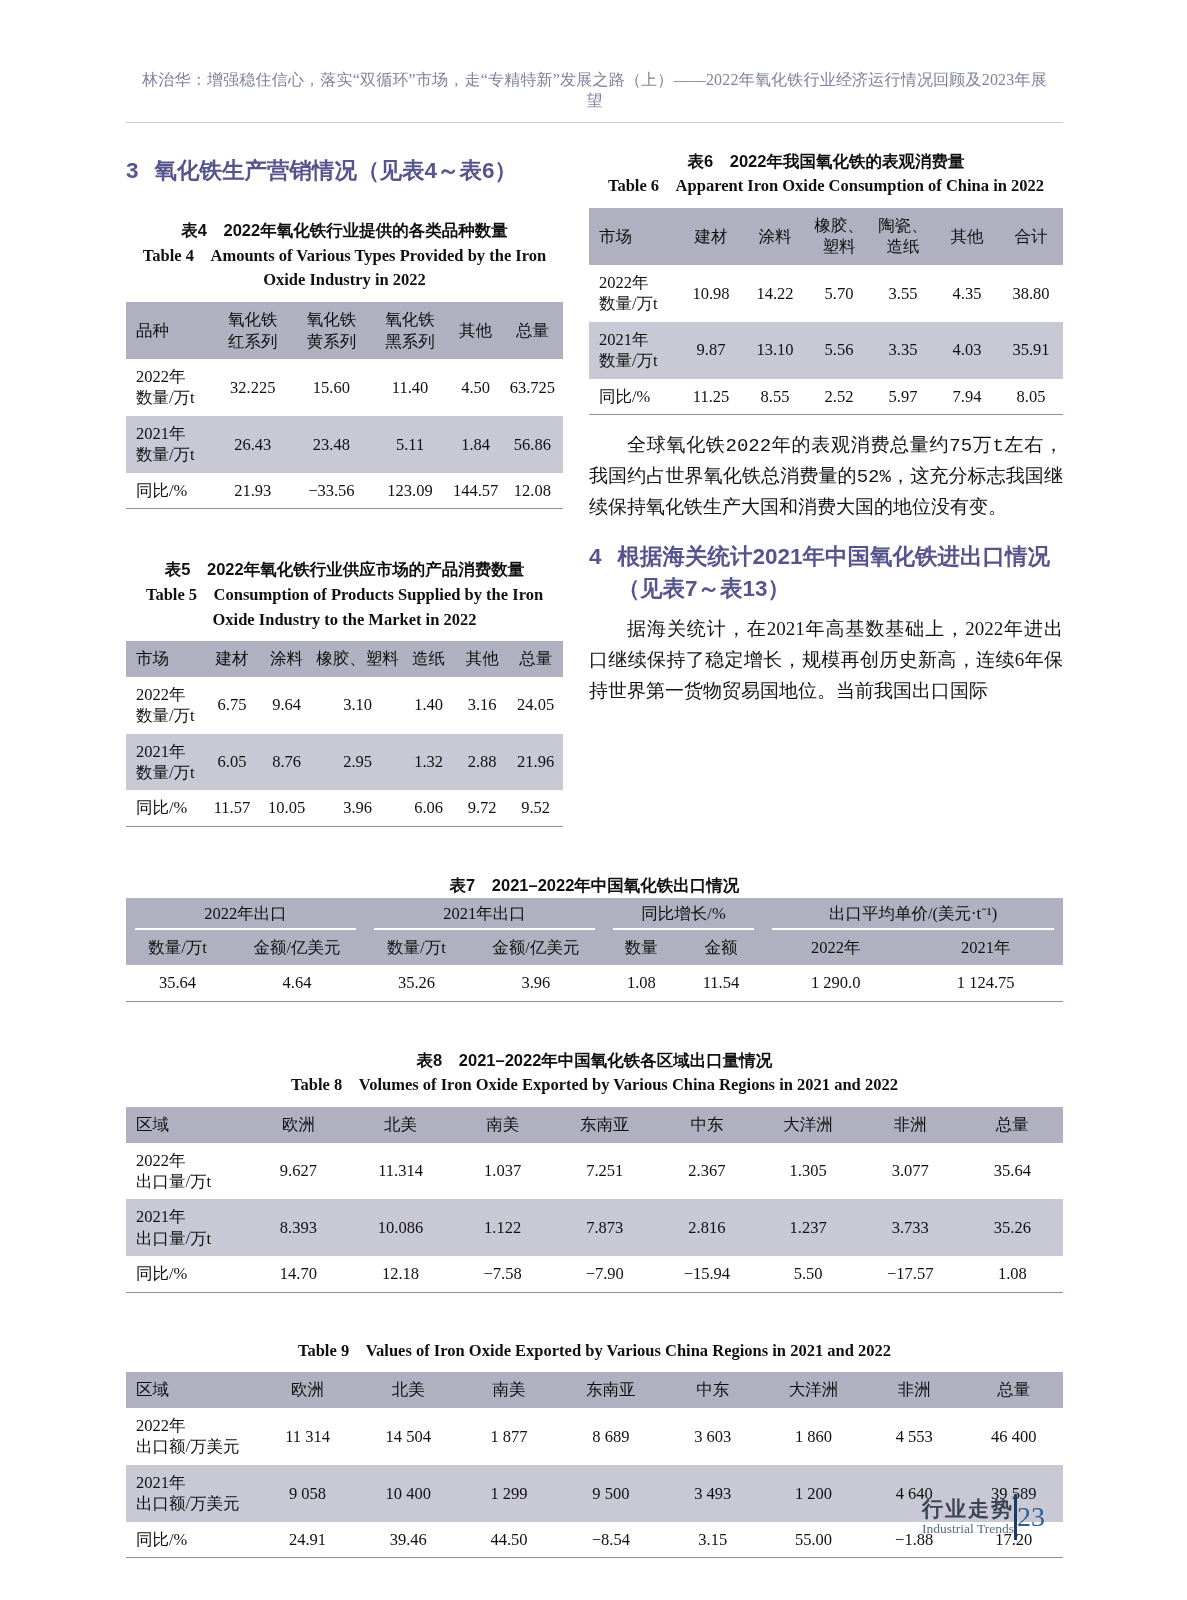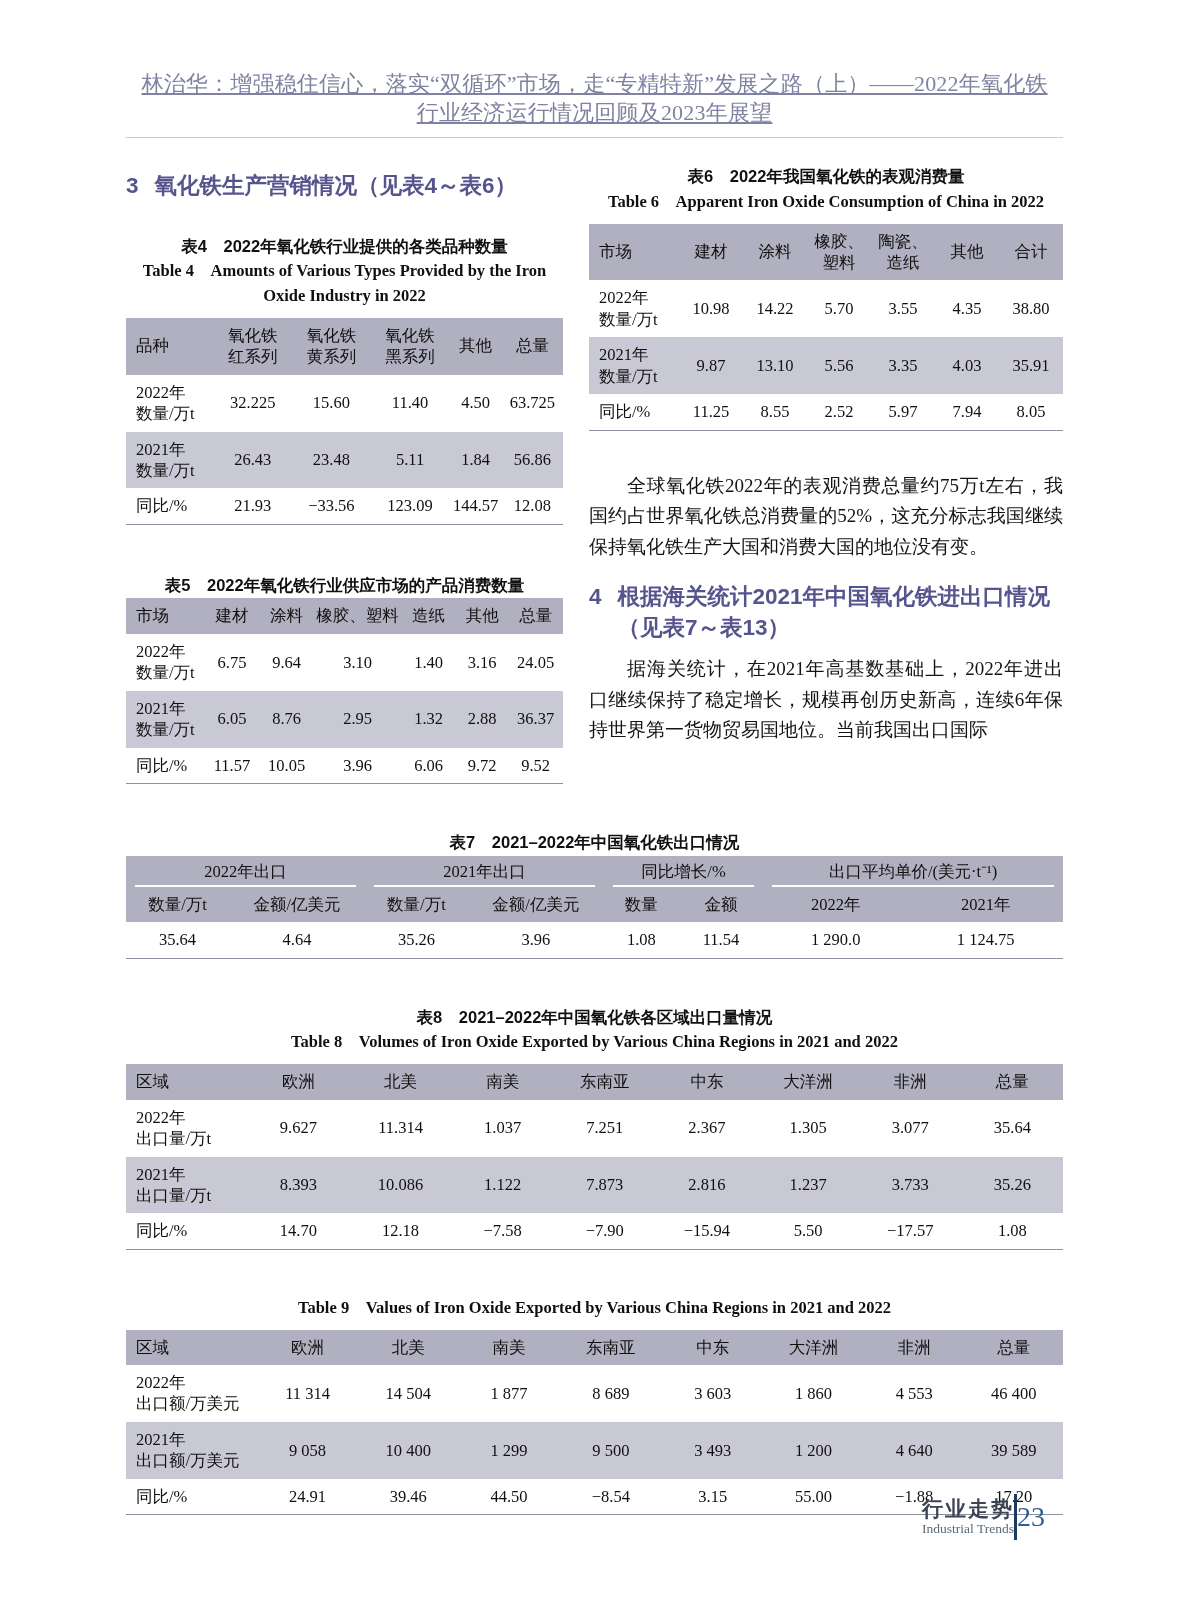--- a/index.html
+++ b/index.html
@@ -6,22 +6,22 @@
   html,body { background:#ffffff; }
   .page {
     position:relative; width:1187px; height:1600px; margin:0 auto;
     background:#fff; overflow:hidden;
     padding:70px 124px 0 126px;
     font-family:"Liberation Serif", serif; color:#1c1c1c;
   }
   
   .running-head-wrap { border-bottom:1.5px solid var(--rule,#c9cbd9); margin-bottom:26px; }
   .running-head-text {
-    font-size:22px; color:var(--runhead,#7f82a0); text-align:center;
-    padding:0 12px 10px 12px; line-height:1.3; letter-spacing:.2px;text-decoration:underline;
+    font-size:16px; color:var(--runhead,#7f82a0); text-align:center;
+    padding:0 12px 10px 12px; line-height:1.3; letter-spacing:.2px;
   }
   
   .columns { display:flex; gap:26px; align-items:flex-start; }
   .col-left { flex:0 0 437px; width:437px; }
   .col-right { flex:1 1 auto; min-width:0; }
 
   .sec-head {
     display:flex; gap:16px; align-items:flex-start;
     font-family:"Liberation Sans", sans-serif; font-weight:bold;
     color:var(--purple,#56548c); font-size:22.5px; line-height:1.4;
@@ -54,21 +54,21 @@
     font-size:16.5px; text-align:center; padding:7px 2px;
     white-space:pre-line; line-height:1.3; color:#101010;
   }
   tbody tr.shade td { background:var(--alt,#c9c8d5); }
   .rowlabel { text-align:left !important; padding-left:10px !important; }
 
   .body-text {
     font-size:19px; line-height:1.62; text-align:justify; text-indent:2em;
     color:#141414; margin:0;
   }
-  .p-first { margin-top:40px; margin-bottom:14px; }
+  .p-first { margin-top:16px; margin-bottom:14px;font-family:Liberation Mono, monospace; }
 
   .wide { margin-top:46px; }
   .wide .table-block { width:100%; }
   .wide-gap { margin-top:46px; }
 
   .page-footer {
     position:absolute; top:1494px; right:142px;
     display:flex; align-items:center; 
   }
   .footer-labels { text-align:center; }
@@ -150,20 +150,21 @@
                   <td>144.57</td>
                   <td>12.08</td>
                 </tr>
               </tbody>
             </table>
           </div>
       </div>
 
       <div class="table-block">
         <div class="tbl-title-cn">表5　2022年氧化铁行业供应市场的产品消费数量</div>
+        <div class="tbl-title-en">Table 5　Consumption of Products Supplied by the Iron Oxide Industry to the Market in 2022</div>
         <div class="tbl-host">
             <table>
               <colgroup>
                 <col style="width: 18%;">
                 <col style="width: 12.5%;">
                 <col style="width: 12.5%;">
                 <col style="width: 20%;">
                 <col style="width: 12.5%;">
                 <col style="width: 12%;">
                 <col style="width: 12.5%;">
@@ -191,21 +192,21 @@
                   <td>24.05</td>
                 </tr>
                 <tr class="shade">
                   <td class="rowlabel">2021年
 数量/万t</td>
                   <td>6.05</td>
                   <td>8.76</td>
                   <td>2.95</td>
                   <td>1.32</td>
                   <td>2.88</td>
-                  <td>36.37</td>
+                  <td>21.96</td>
                 </tr>
                 <tr>
                   <td class="rowlabel">同比/%</td>
                   <td>11.57</td>
                   <td>10.05</td>
                   <td>3.96</td>
                   <td>6.06</td>
                   <td>9.72</td>
                   <td>9.52</td>
                 </tr>

